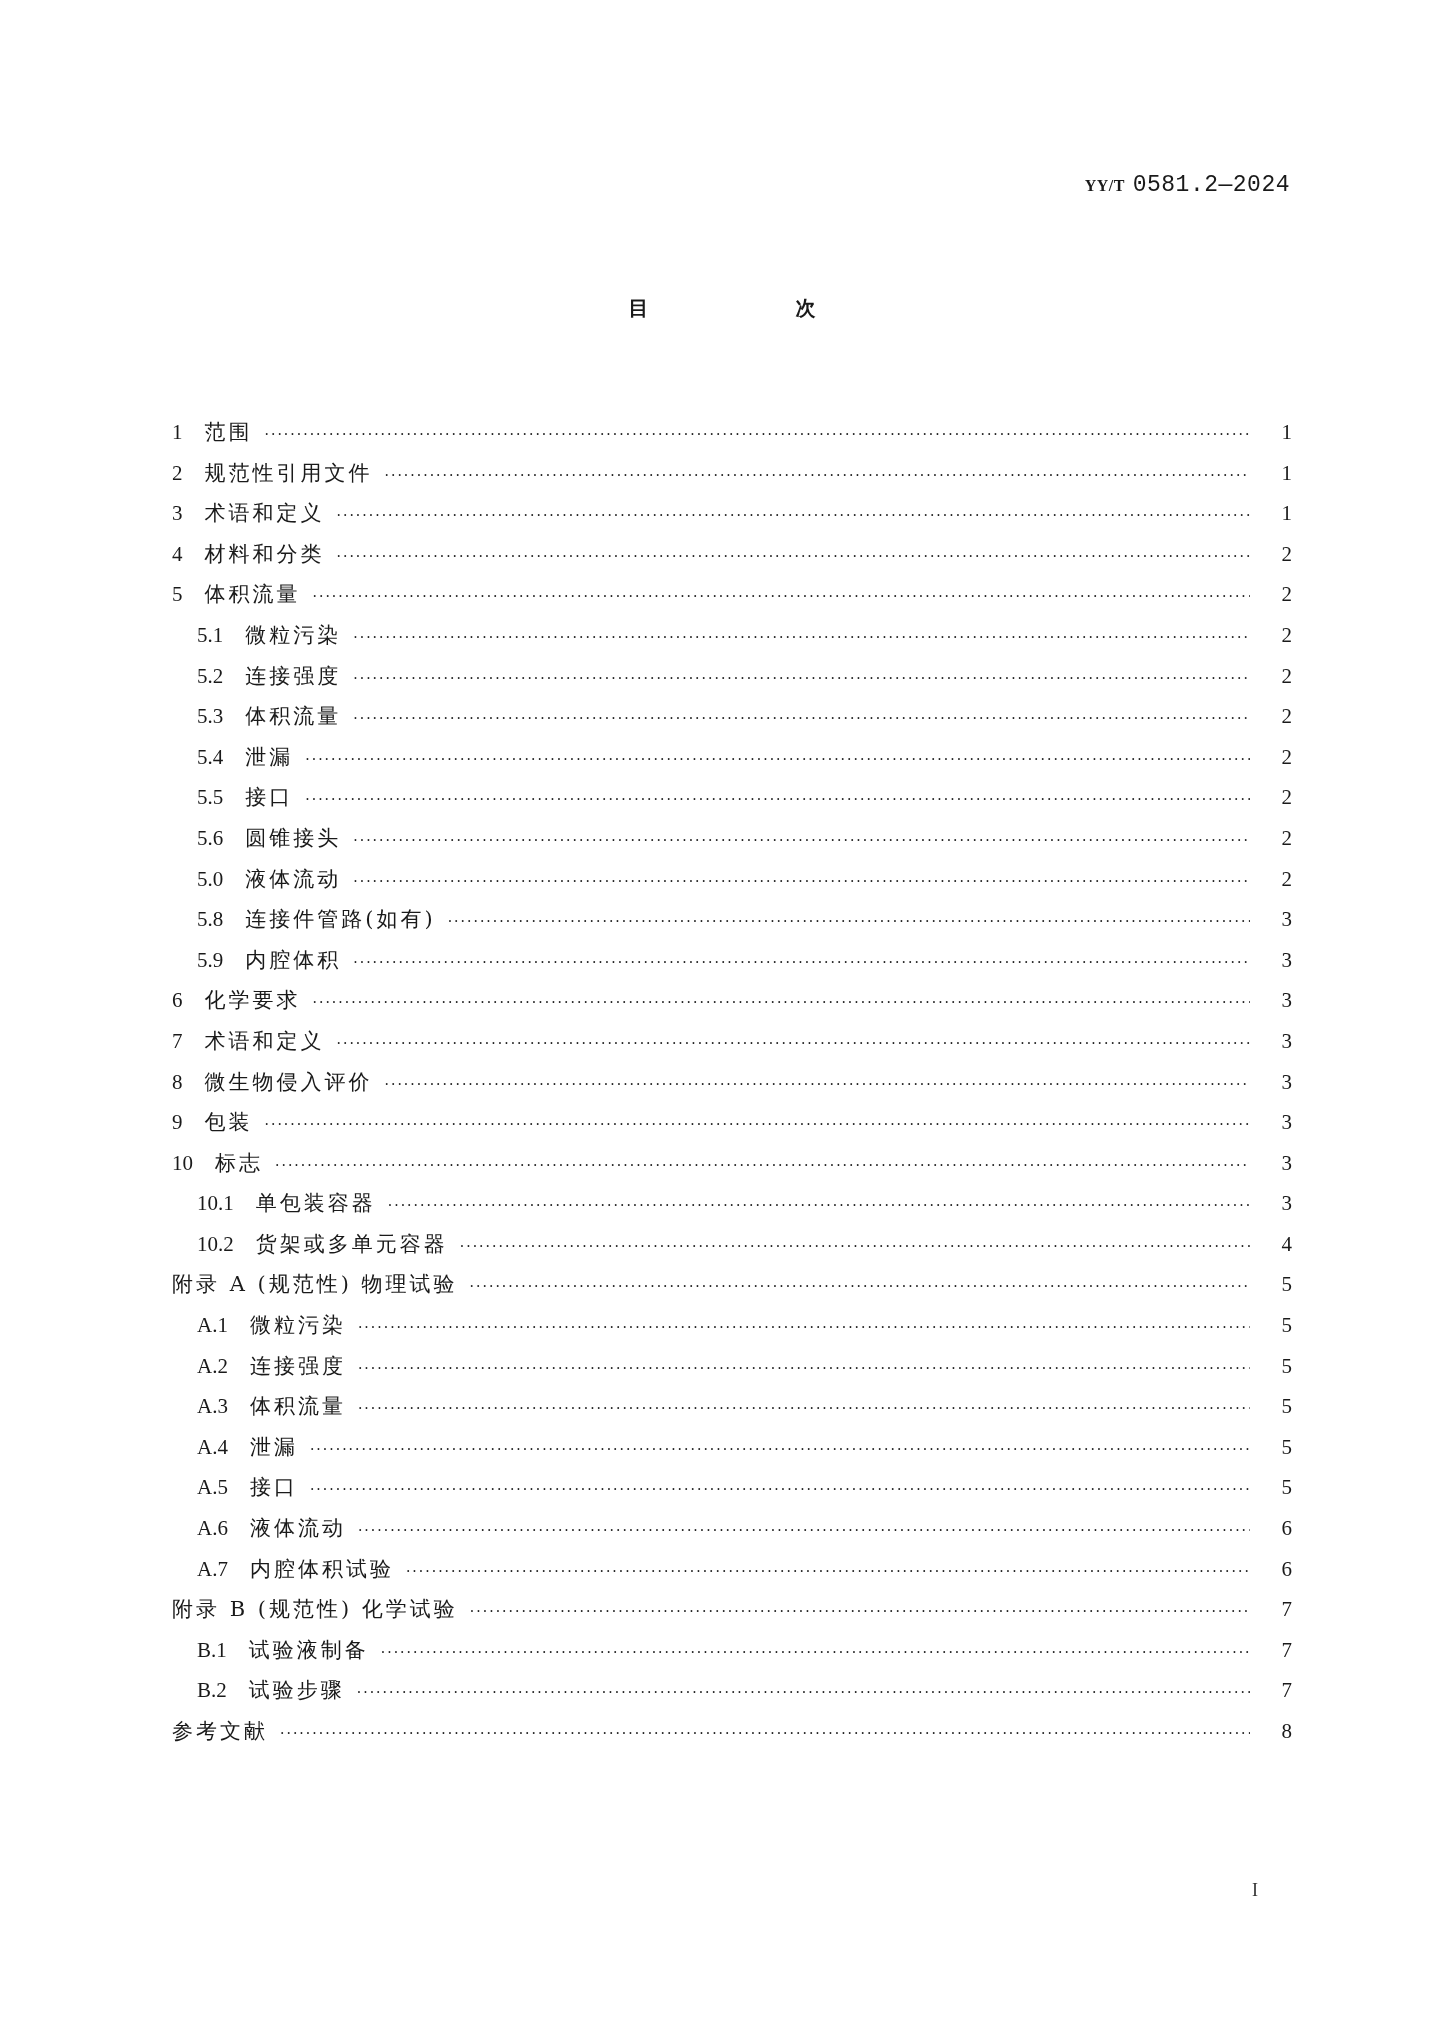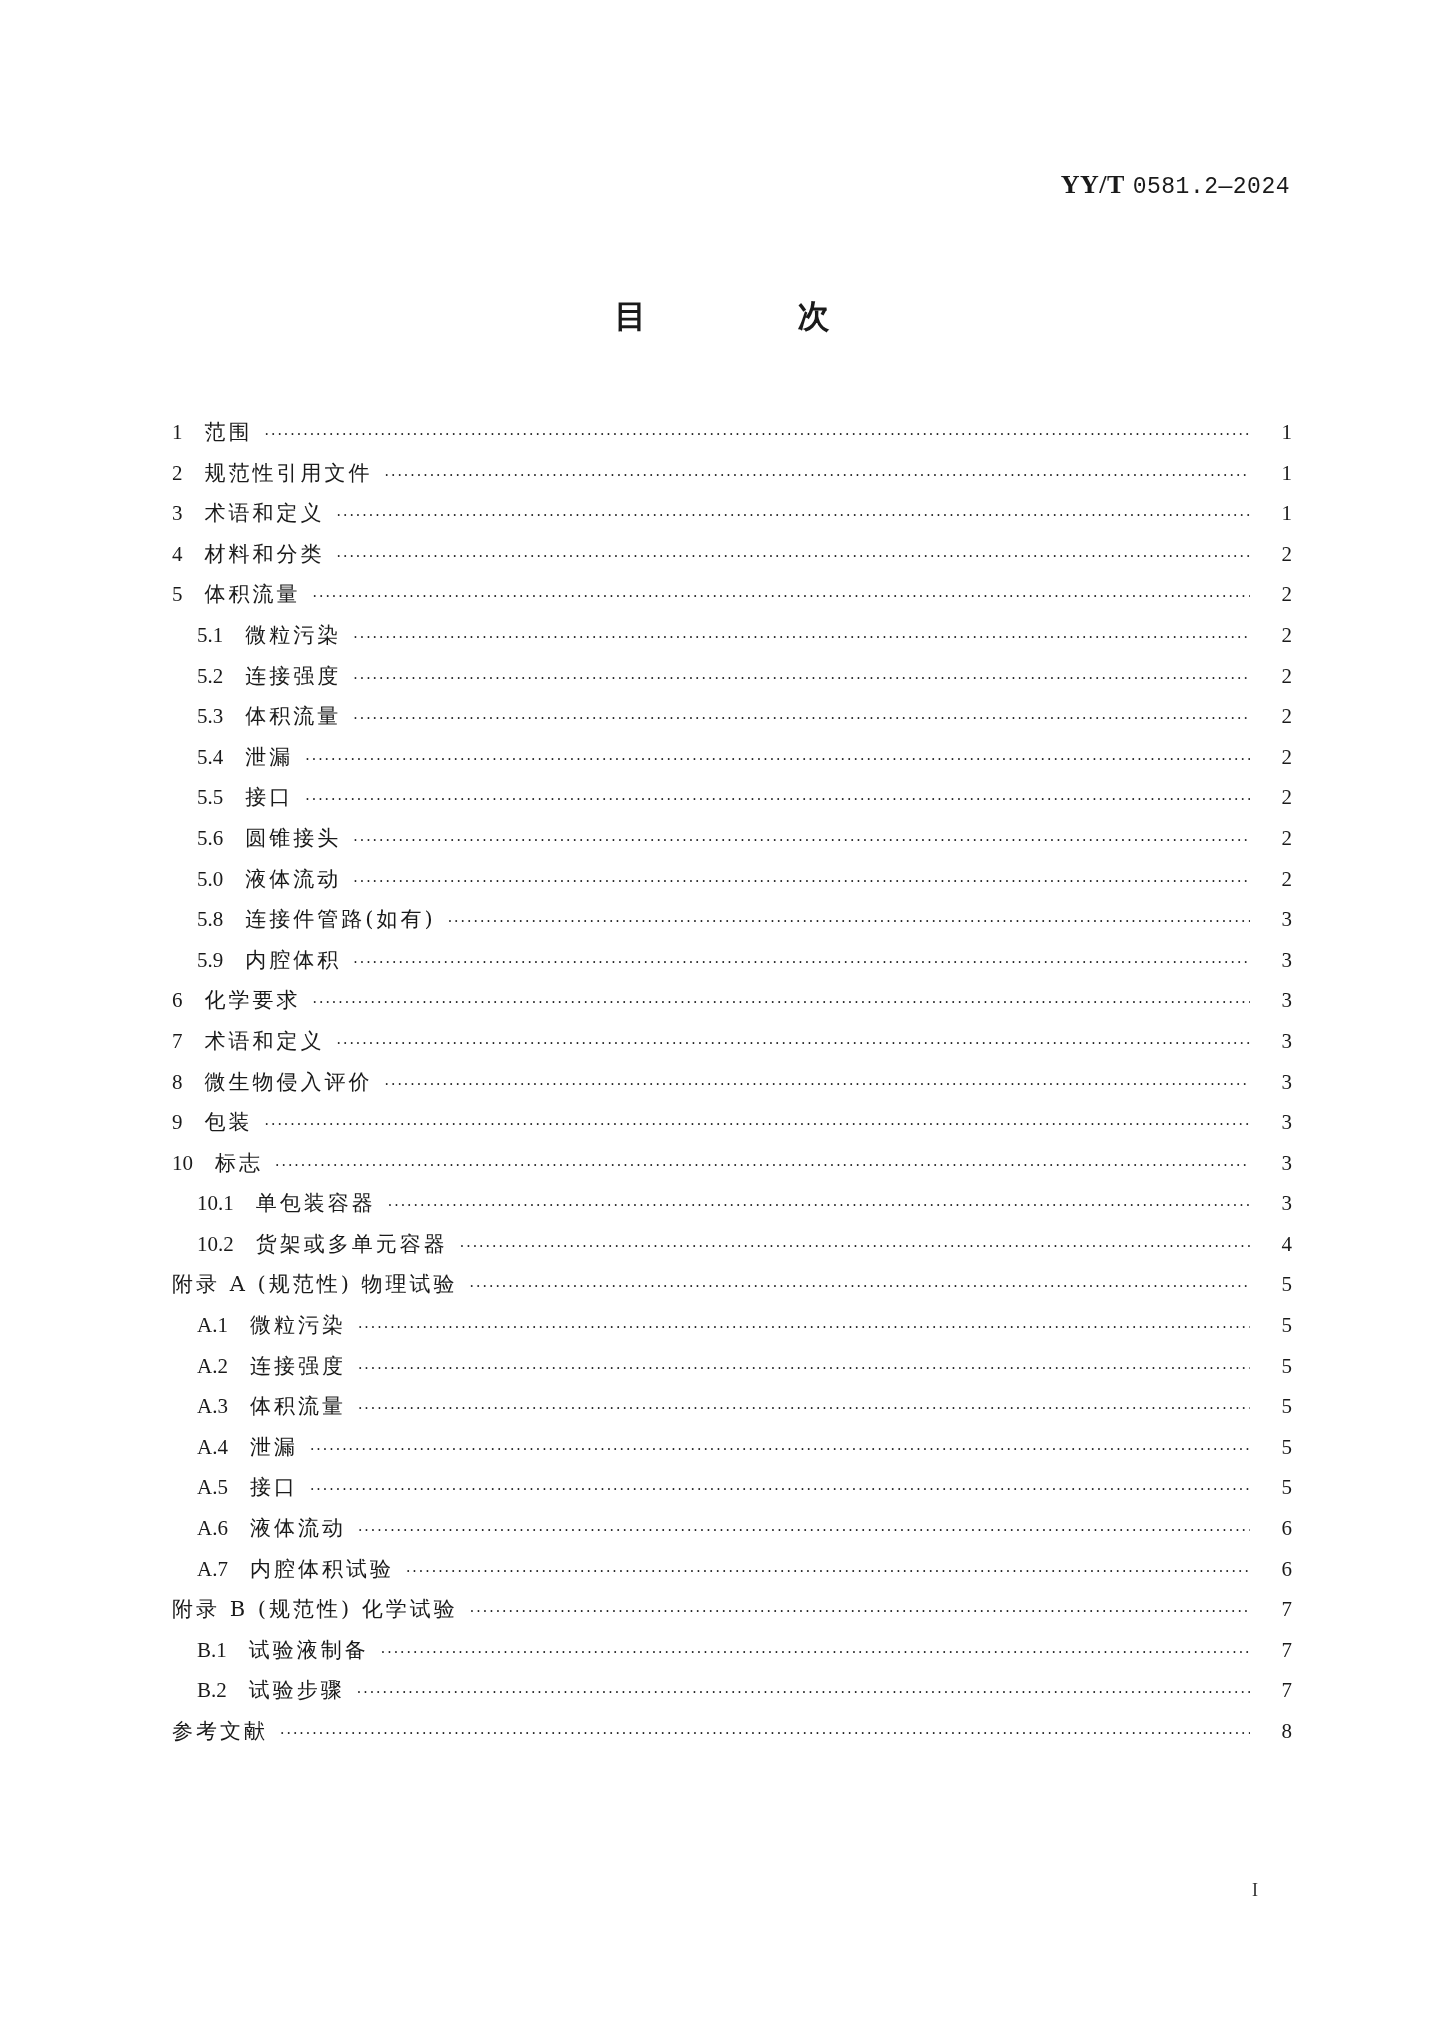--- a/index.html
+++ b/index.html
@@ -5,26 +5,26 @@
   html, body { margin: 0; padding: 0; background: #ffffff; }
   body {
     width: 1445px; height: 2044px; position: relative; overflow: hidden;
     font-family: "DejaVu Serif", "Liberation Serif", serif;
     color: #1a1a1a;
   }
   .std-code {
     position: absolute; top: 170px; right: 155px;
     font-size: 23px; letter-spacing: 0.5px;
   }
-  .std-code .prefix { font-family: "Liberation Serif", serif; font-weight: bold; font-size: 26px; }
+  .std-code .prefix { font-family: "Liberation Serif", serif; font-weight: bold; font-size: 16px; }
   .std-code .num { font-family: Liberation Mono, monospace; }
   .title {
     position: absolute; top: 295px; left: 0; width: 100%;
     text-align: center; font-family: "DejaVu Sans", sans-serif;
-    font-size: 32px; font-weight: bold; letter-spacing: 70px;
+    font-size: 20px; font-weight: bold; letter-spacing: 70px;
     padding-left: 69px; box-sizing: border-box;
   }
   .toc {
     position: absolute; top: 412px; left: 172px; width: 1120px;
   }
   .toc-row {
     display: flex; align-items: baseline; height: 40.6px;
     font-size: 21px; line-height: 40.6px; white-space: nowrap;
   }
   .toc-row.l1 { padding-left: 0; }

